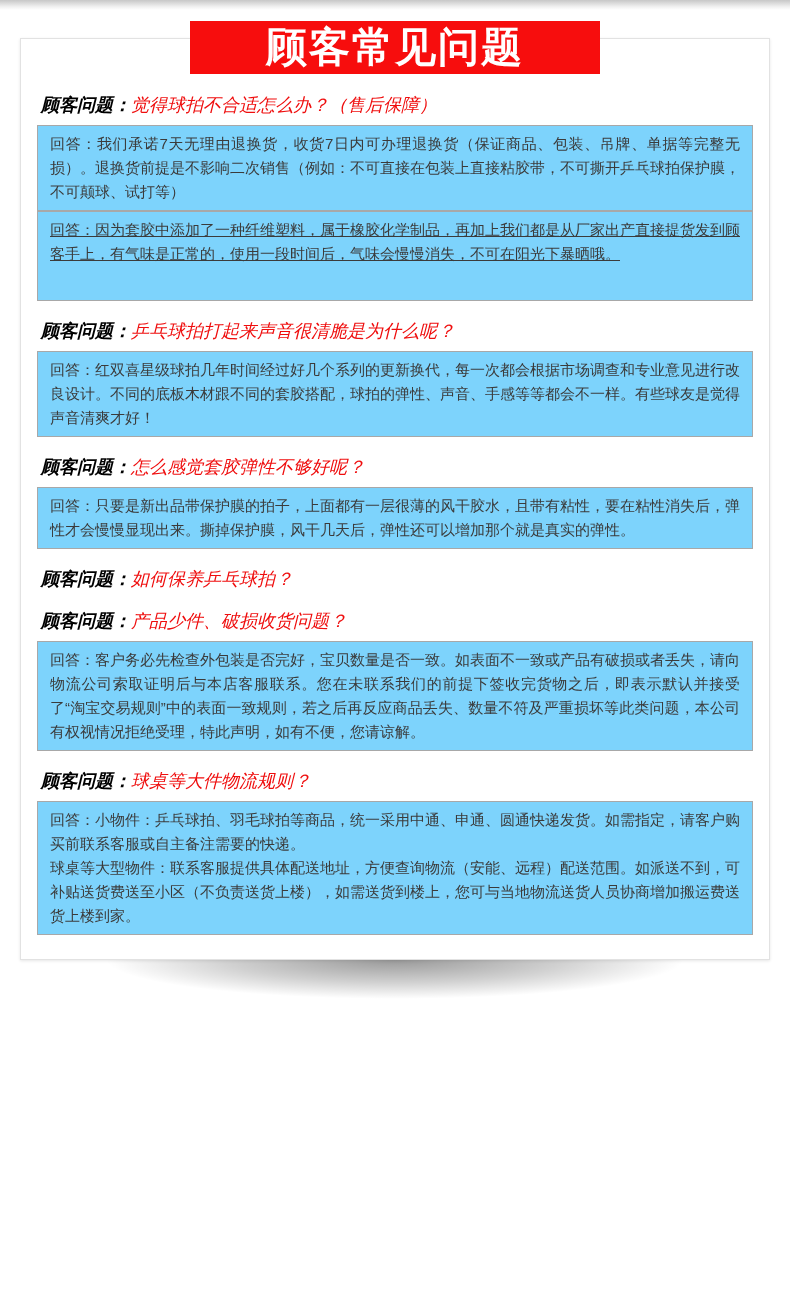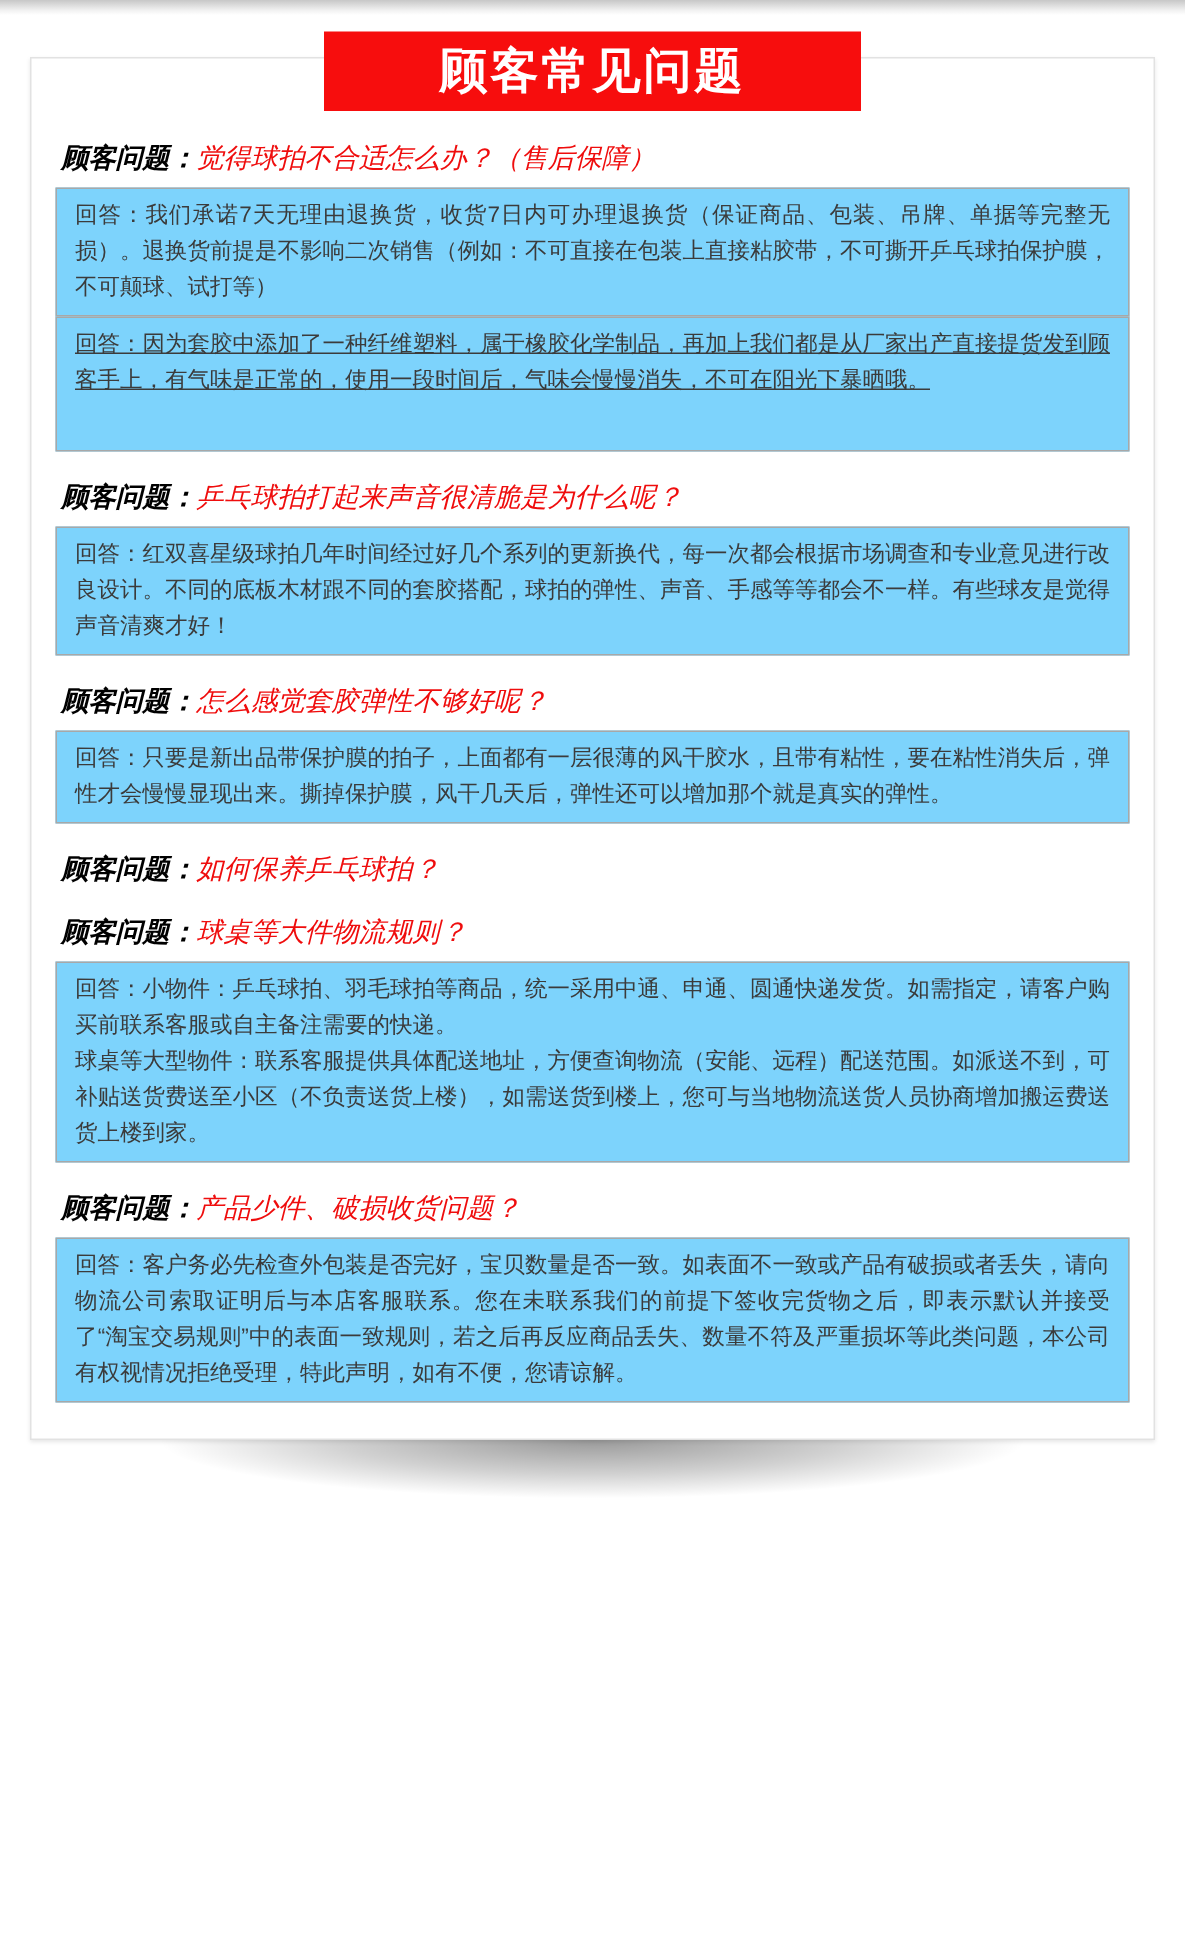--- a/index.html
+++ b/index.html
@@ -20,25 +20,25 @@
     background: #ffffff;
     border: 1px solid #e2e2e2;
     box-shadow: 0 1px 3px rgba(0,0,0,0.10);
     padding: 44px 16px 24px 16px;
   }
   .banner {
     position: absolute;
     top: -18px;
     left: 50%;
     transform: translateX(-50%);
-    width: 358px;
+    width: 410px;
     height: 53px;
     background: #f70d0d;
     color: #ffffff;
-    font-size: 32px;
+    font-size: 41px;
     font-weight: bold;
     letter-spacing: 2px;
     display: flex;
     align-items: center;
     justify-content: center;
     z-index: 2;
   }
   .qa { margin: 0; }
   .q-line {
     margin: 18px 4px 8px 4px;
@@ -103,27 +103,27 @@
   </section>
 
   <section class="qa">
     <h3 class="q-line">
       <span class="q-label">顾客问题：</span><span class="q-text">如何保养乒乓球拍？</span>
     </h3>
   </section>
 
   <section class="qa">
     <h3 class="q-line">
+      <span class="q-label">顾客问题：</span><span class="q-text">产品少件、破损收货问题？</span>
+    </h3>
+    <div class="answer">回答：客户务必先检查外包装是否完好，宝贝数量是否一致。如表面不一致或产品有破损或者丢失，请向物流公司索取证明后与本店客服联系。您在未联系我们的前提下签收完货物之后，即表示默认并接受了“淘宝交易规则”中的表面一致规则，若之后再反应商品丢失、数量不符及严重损坏等此类问题，本公司有权视情况拒绝受理，特此声明，如有不便，您请谅解。</div>
+  </section>
+
+  <section class="qa">
+    <h3 class="q-line">
       <span class="q-label">顾客问题：</span><span class="q-text">球桌等大件物流规则？</span>
     </h3>
     <div class="answer">回答：小物件：乒乓球拍、羽毛球拍等商品，统一采用中通、申通、圆通快递发货。如需指定，请客户购买前联系客服或自主备注需要的快递。
 球桌等大型物件：联系客服提供具体配送地址，方便查询物流（安能、远程）配送范围。如派送不到，可补贴送货费送至小区（不负责送货上楼），如需送货到楼上，您可与当地物流送货人员协商增加搬运费送货上楼到家。</div>
-  </section>
-
-  <section class="qa">
-    <h3 class="q-line">
-      <span class="q-label">顾客问题：</span><span class="q-text">产品少件、破损收货问题？</span>
-    </h3>
-    <div class="answer">回答：客户务必先检查外包装是否完好，宝贝数量是否一致。如表面不一致或产品有破损或者丢失，请向物流公司索取证明后与本店客服联系。您在未联系我们的前提下签收完货物之后，即表示默认并接受了“淘宝交易规则”中的表面一致规则，若之后再反应商品丢失、数量不符及严重损坏等此类问题，本公司有权视情况拒绝受理，特此声明，如有不便，您请谅解。</div>
   </section>
 </div>
 
 <div class="card-shadow"></div>
 
 </body></html>

